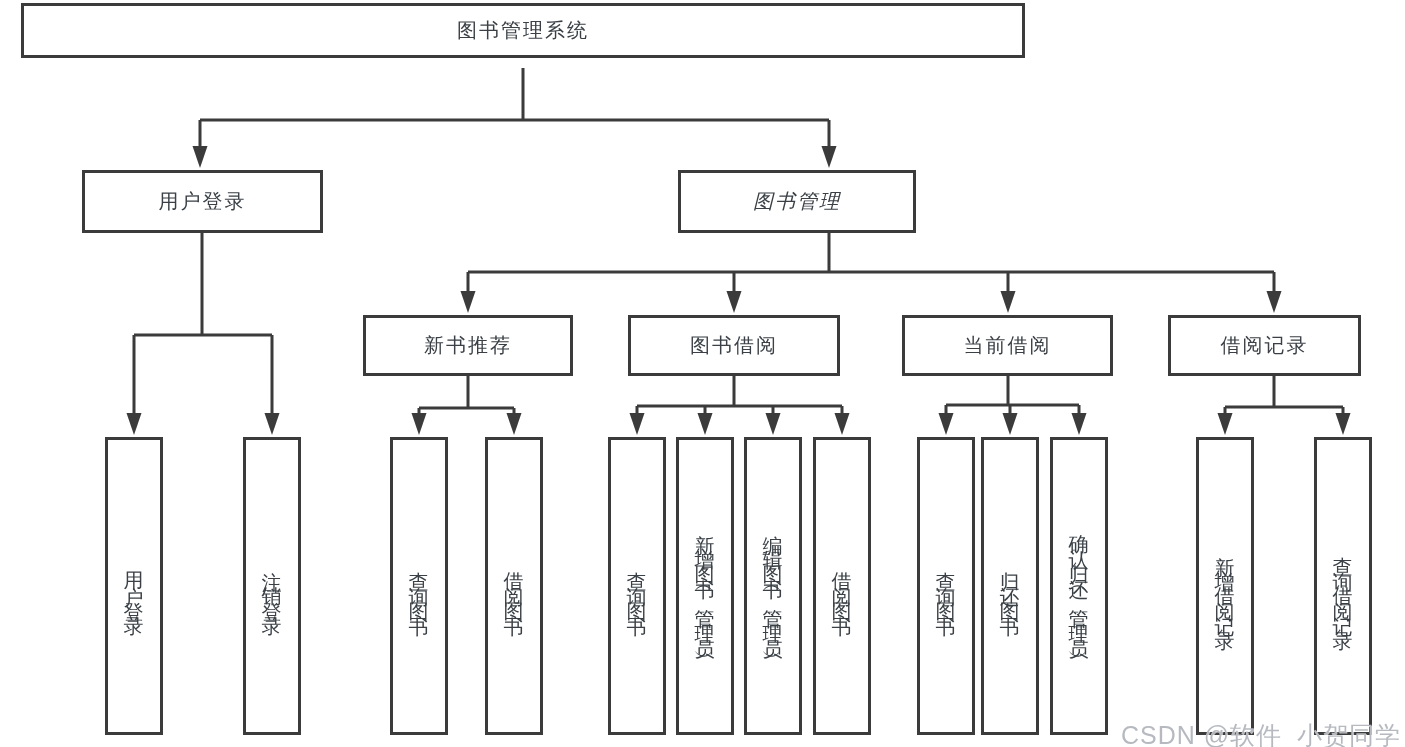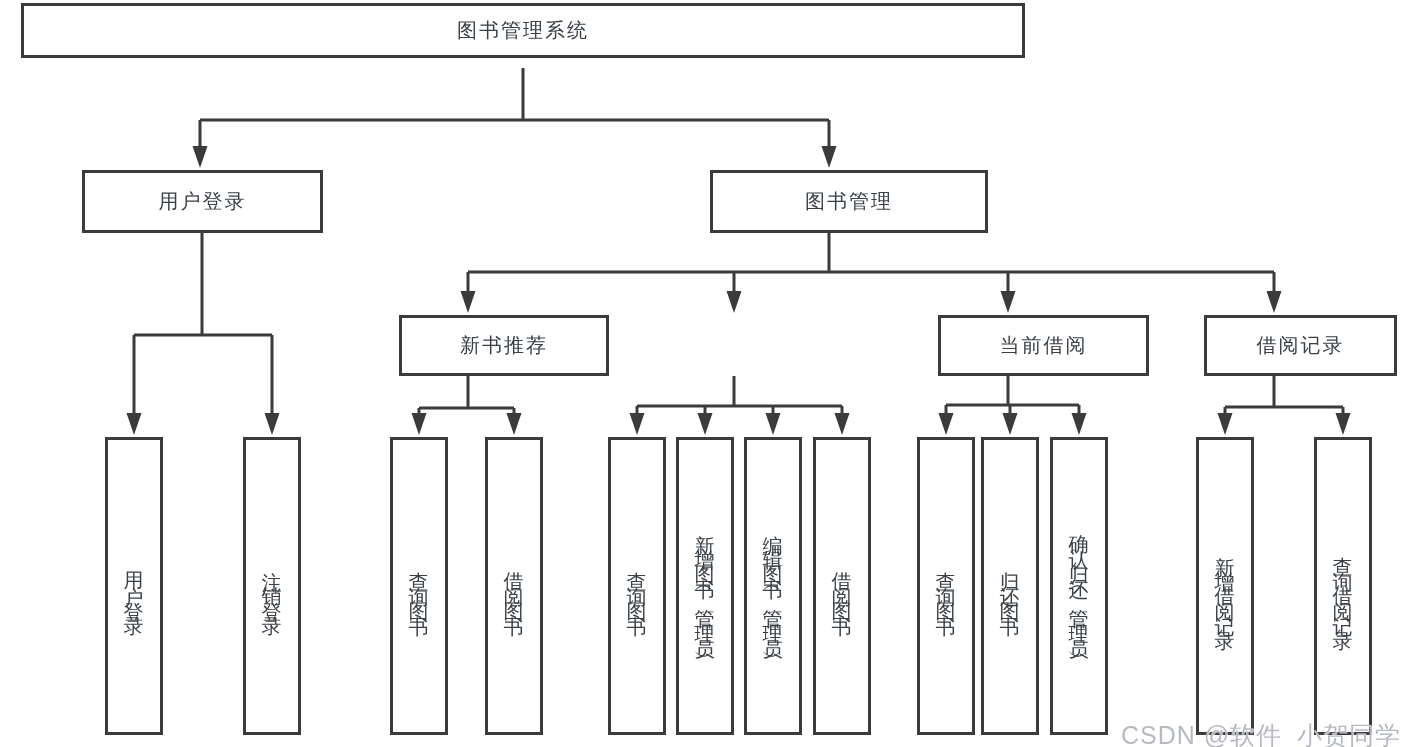--- a/index.html
+++ b/index.html
@@ -19,23 +19,23 @@
     position:absolute; box-sizing:border-box; background:var(--box-bg);
     border:3px solid var(--box-border);
     display:flex; align-items:center; justify-content:center;
     font-size:20px; letter-spacing:2px; color:var(--text); z-index:2;
   }
   
   .n-root{left:21px; top:3px; width:1004px; height:55px;}
   
   .n-l1{top:170px; height:63px;}
   .n-user-login{left:82px; width:241px;}
-  .n-book-mgmt{left:710px; width:278px;}
+  .n-book-mgmt{left:678px; width:238px;font-style:italic;}
   
-  .n-l2{top:315px; height:61px;margin-left:36px;}
+  .n-l2{top:315px; height:61px;}
   .n-new-books{left:363px; width:210px;}
   .n-book-borrow{left:628px; width:212px;}
   .n-current-borrow{left:902px; width:211px;}
   .n-borrow-records{left:1168px; width:193px;}
   
   .leaf{top:437px; height:298px; width:58px; padding:4px 0;}
   .leaf .vtxt{
     writing-mode:vertical-rl; text-orientation:mixed;
     font-size:20px; letter-spacing:15px; line-height:1; white-space:nowrap;
   }
@@ -98,20 +98,23 @@
   <div class="node n-l1 n-user-login">
     <span>用户登录</span>
   </div>
   <div class="node n-l1 n-book-mgmt">
     <span>图书管理</span>
   </div>
 
   <div class="node n-l2 n-new-books">
     <span>新书推荐</span>
   </div>
+  <div class="node n-l2 n-book-borrow">
+    <span>图书借阅</span>
+  </div>
   <div class="node n-l2 n-current-borrow">
     <span>当前借阅</span>
   </div>
   <div class="node n-l2 n-borrow-records">
     <span>借阅记录</span>
   </div>
 
   <div class="node leaf x-a1">
     <span class="vtxt">用户登录</span>
   </div>

